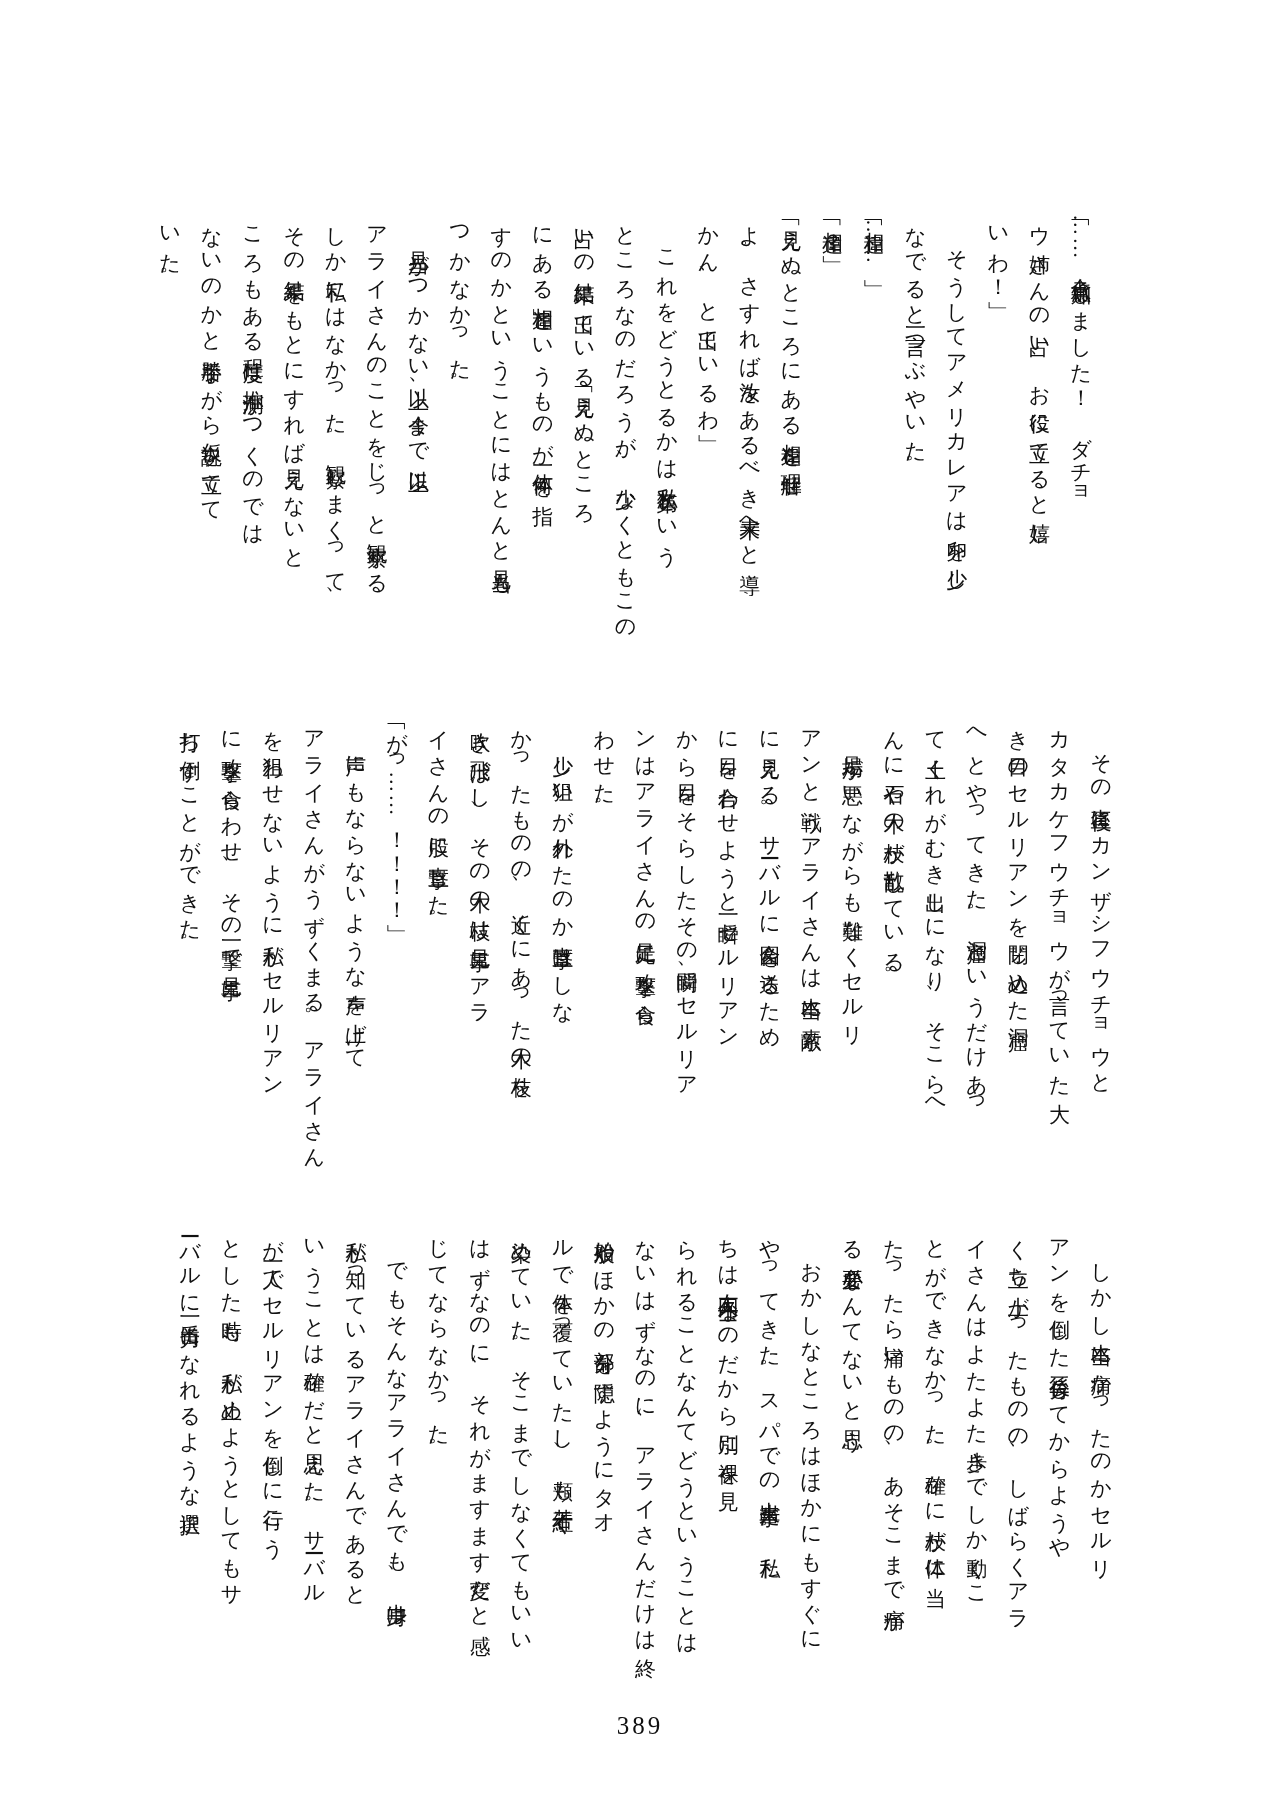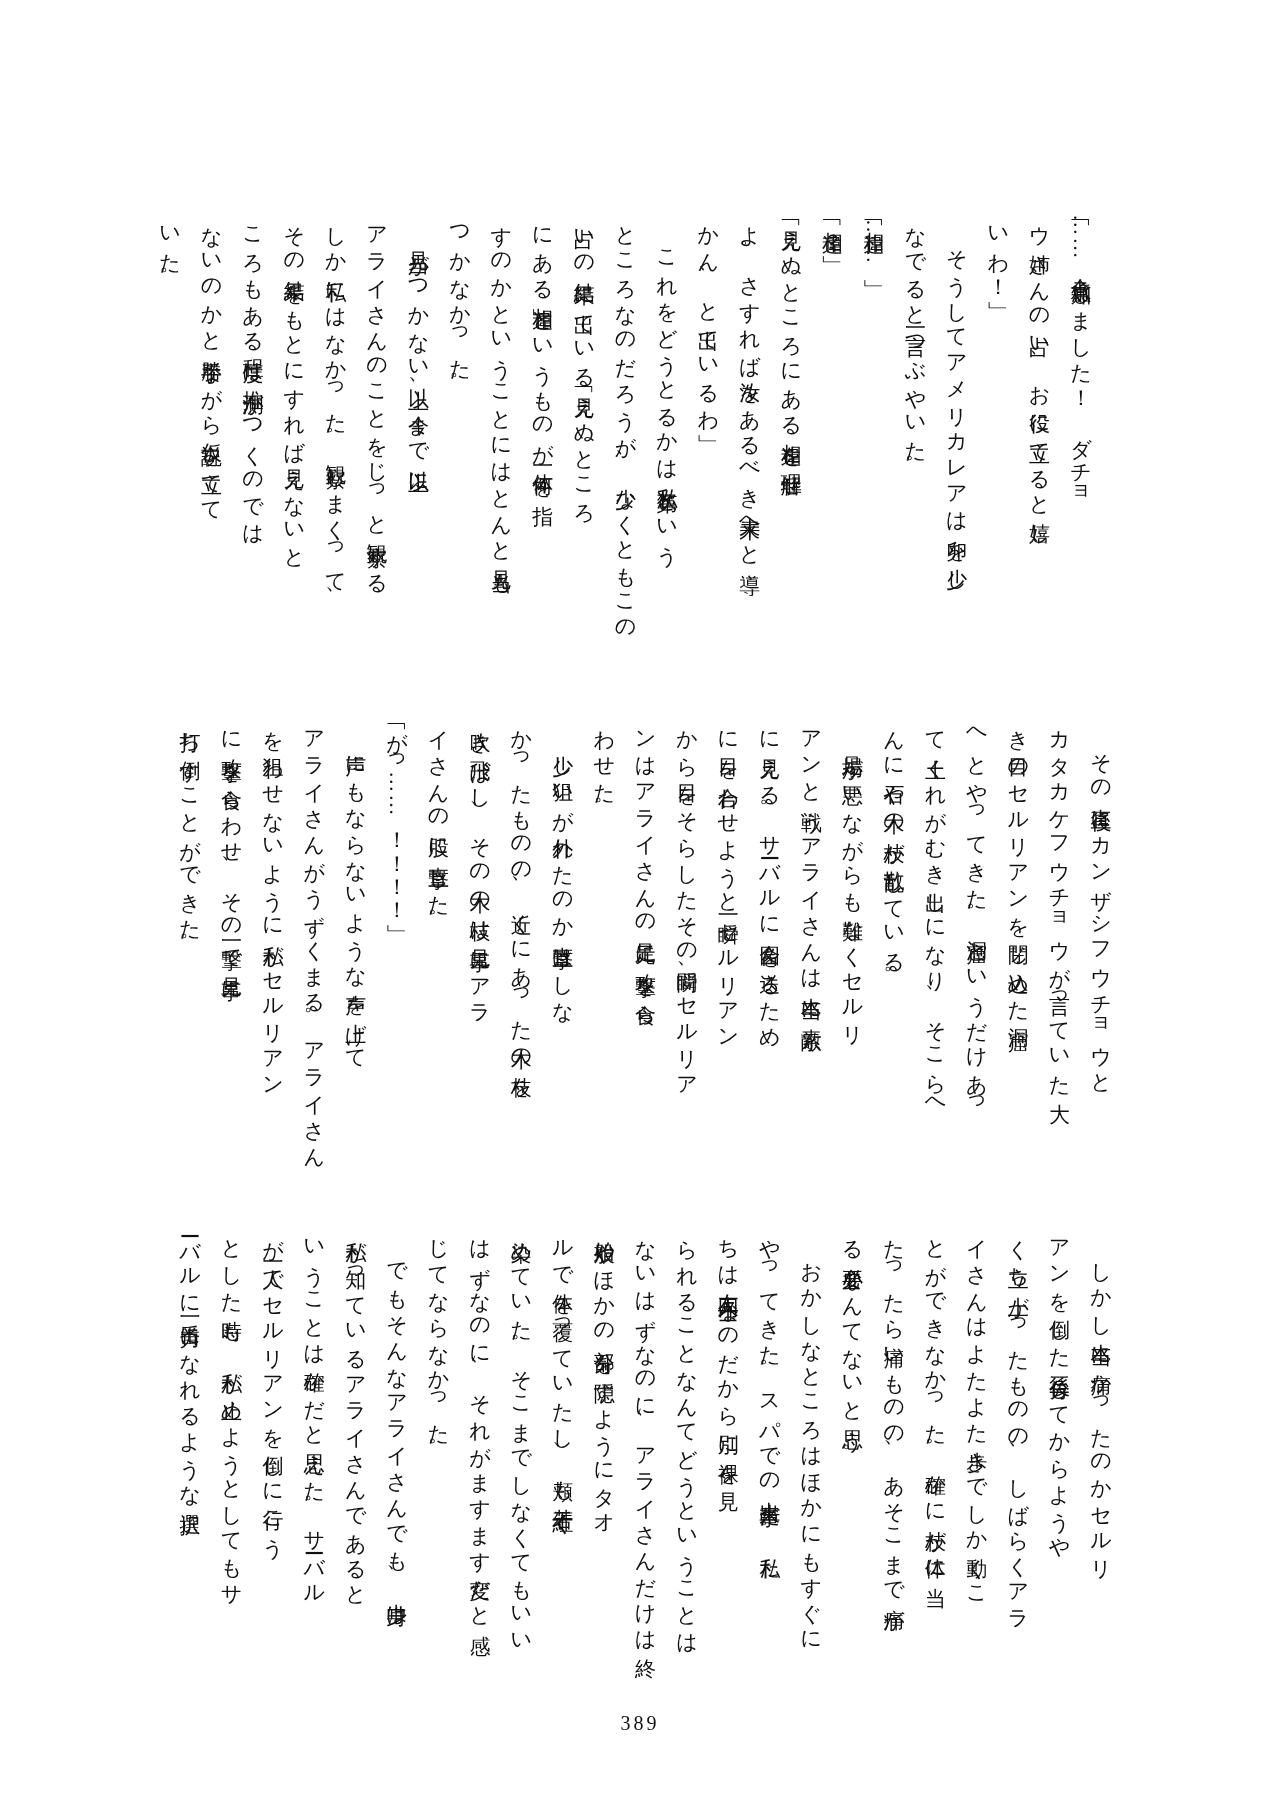--- a/index.html
+++ b/index.html
@@ -33,21 +33,21 @@
   }
   .col.indent {
     padding-top: 23px;
   }
   .page-number {
     position: absolute;
     top: 1712px;
     left: 0;
     width: 100%;
     text-align: center;
-    font-size: 20px;
+    font-size: 25px;
     letter-spacing: 3px;
     color: #111111;
   }
 </style>
 </head>
 <body>
 
 <div class="page">
   <div class="band band-1">
       <div class="col">「……合点承知しました！　ダチョ</div>

